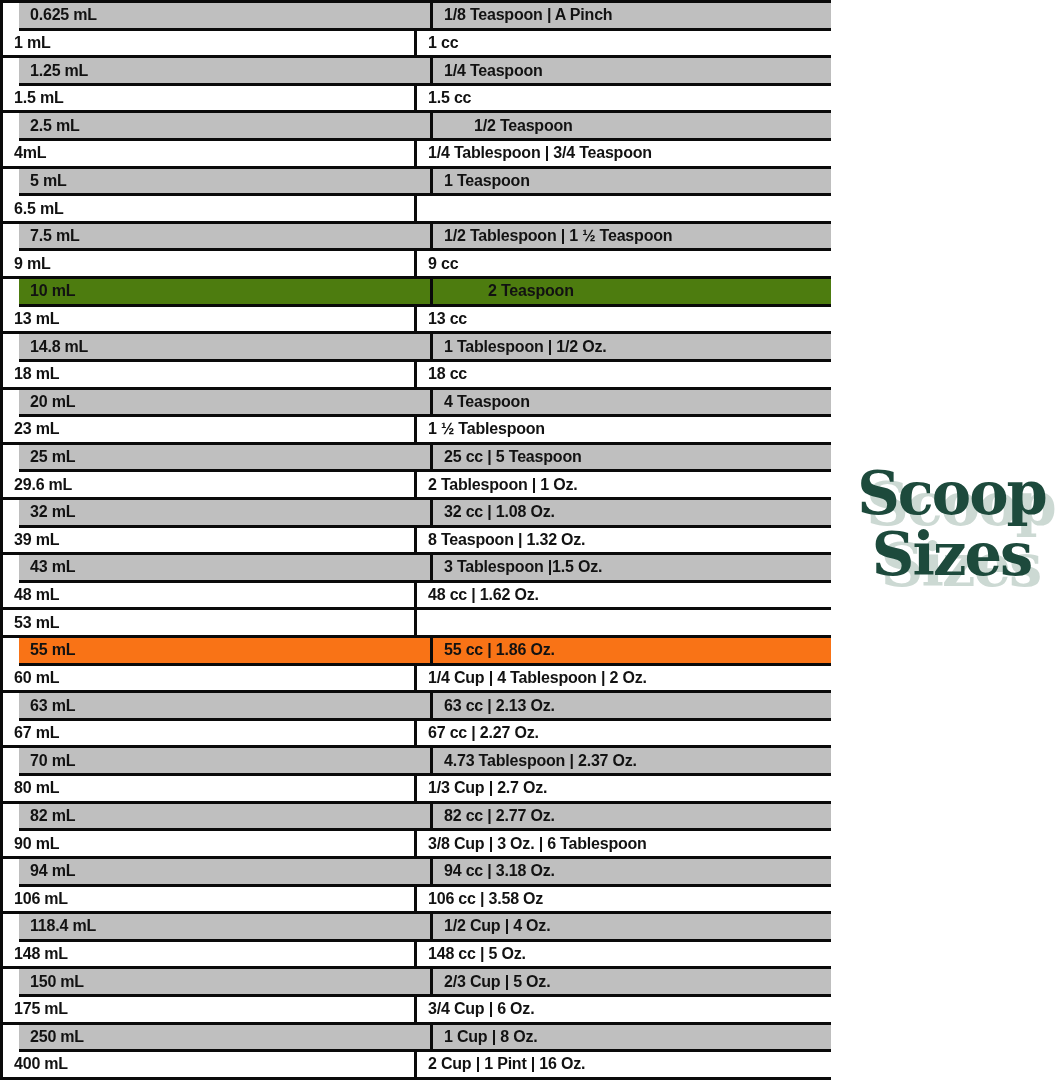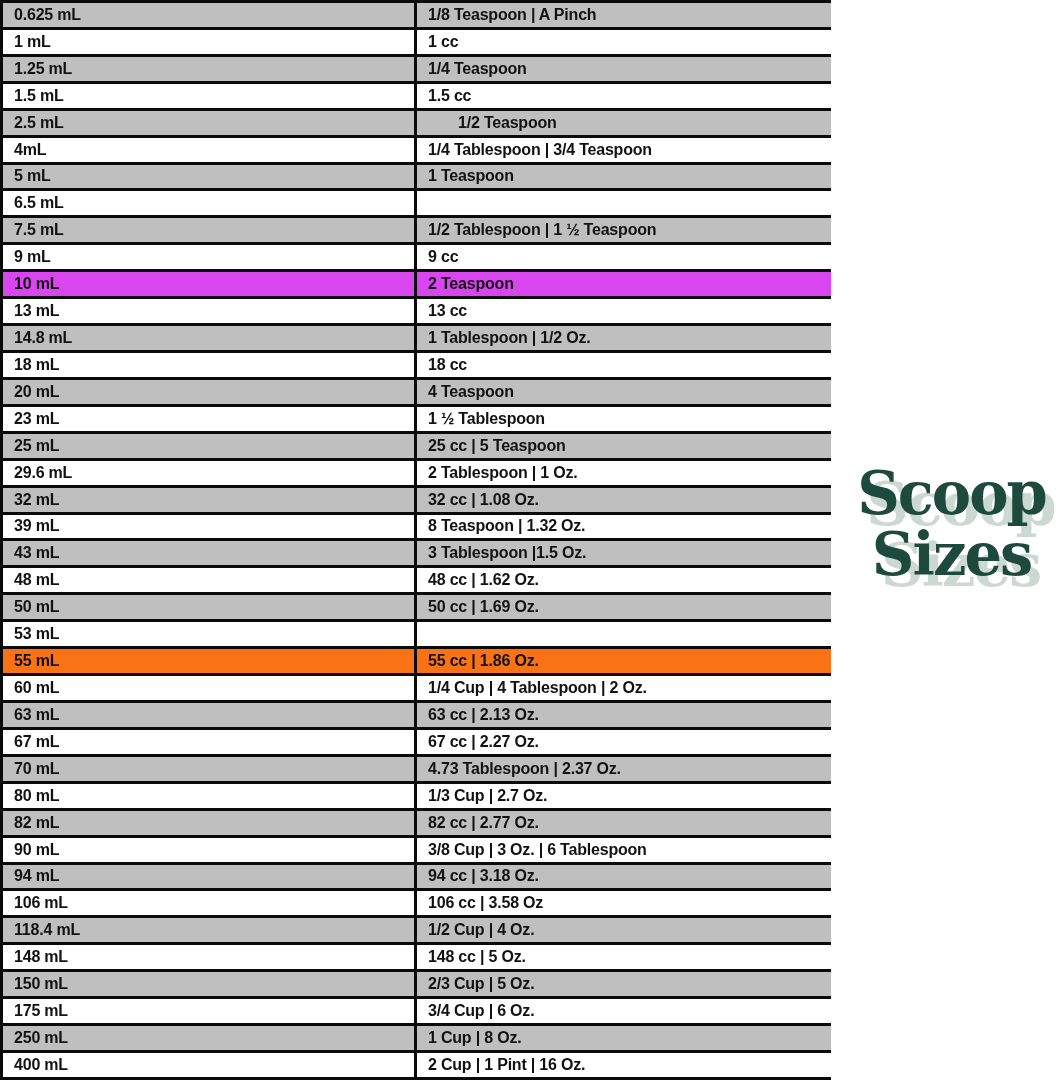--- a/index.html
+++ b/index.html
@@ -29,20 +29,21 @@
   }
   .conv-row {
     flex: 1;
     display: flex;
     box-sizing: border-box;
     border-bottom: 3px solid #0a0a0a;
     background: #ffffff;
   }
   .conv-row.shaded {
     background: #bfbfbf;
+    margin-left: 16px;
   }
   .cell {
     display: flex;
     align-items: center;
     box-sizing: border-box;
     font-size: 16px;
     font-weight: bold;
     letter-spacing: -0.2px;
     color: #121212;
     white-space: nowrap;
@@ -112,21 +113,21 @@
         <div class="cell cell-ml">6.5 mL</div>
       </div>
       <div class="conv-row shaded" style="background: rgb(191, 191, 191);">
         <div class="cell cell-ml">7.5 mL</div>
         <div class="cell cell-eq">1/2 Tablespoon | 1 ½ Teaspoon</div>
       </div>
       <div class="conv-row">
         <div class="cell cell-ml">9 mL</div>
         <div class="cell cell-eq">9 cc</div>
       </div>
-      <div class="conv-row shaded" style="background: #d946ef;">
+      <div class="conv-row shaded" style="background: #4d7c0f; gap: 44px;">
         <div class="cell cell-ml">10 mL</div>
         <div class="cell cell-eq">2 Teaspoon</div>
       </div>
       <div class="conv-row">
         <div class="cell cell-ml">13 mL</div>
         <div class="cell cell-eq">13 cc</div>
       </div>
       <div class="conv-row shaded" style="background: rgb(191, 191, 191);">
         <div class="cell cell-ml">14.8 mL</div>
         <div class="cell cell-eq">1 Tablespoon | 1/2 Oz.</div>
@@ -159,24 +160,20 @@
         <div class="cell cell-ml">39 mL</div>
         <div class="cell cell-eq">8 Teaspoon | 1.32 Oz.</div>
       </div>
       <div class="conv-row shaded" style="background: rgb(191, 191, 191);">
         <div class="cell cell-ml">43 mL</div>
         <div class="cell cell-eq">3 Tablespoon |1.5 Oz.</div>
       </div>
       <div class="conv-row">
         <div class="cell cell-ml">48 mL</div>
         <div class="cell cell-eq">48 cc | 1.62 Oz.</div>
-      </div>
-      <div class="conv-row shaded" style="background: rgb(191, 191, 191);">
-        <div class="cell cell-ml">50 mL</div>
-        <div class="cell cell-eq">50 cc | 1.69 Oz.</div>
       </div>
       <div class="conv-row">
         <div class="cell cell-ml">53 mL</div>
       </div>
       <div class="conv-row shaded" style="background: #f97316;">
         <div class="cell cell-ml">55 mL</div>
         <div class="cell cell-eq">55 cc | 1.86 Oz.</div>
       </div>
       <div class="conv-row">
         <div class="cell cell-ml">60 mL</div>

